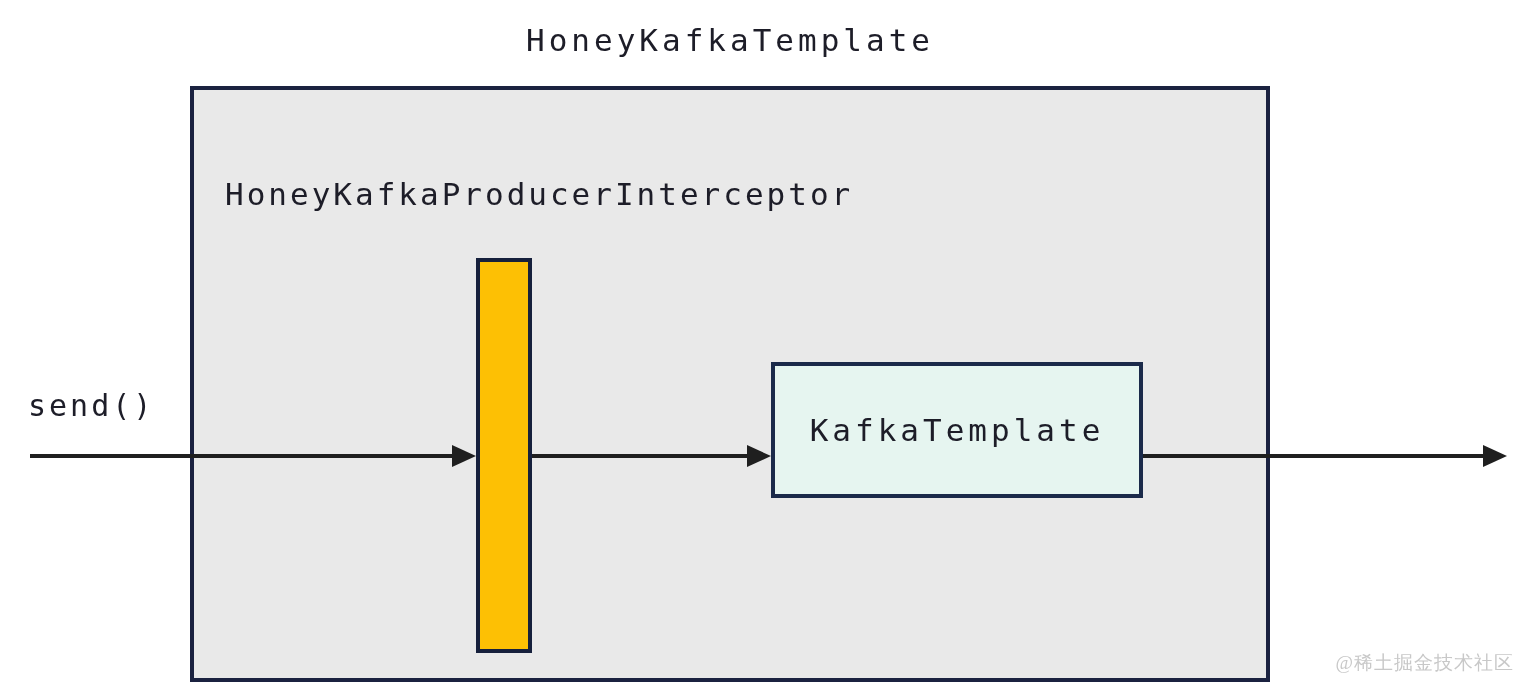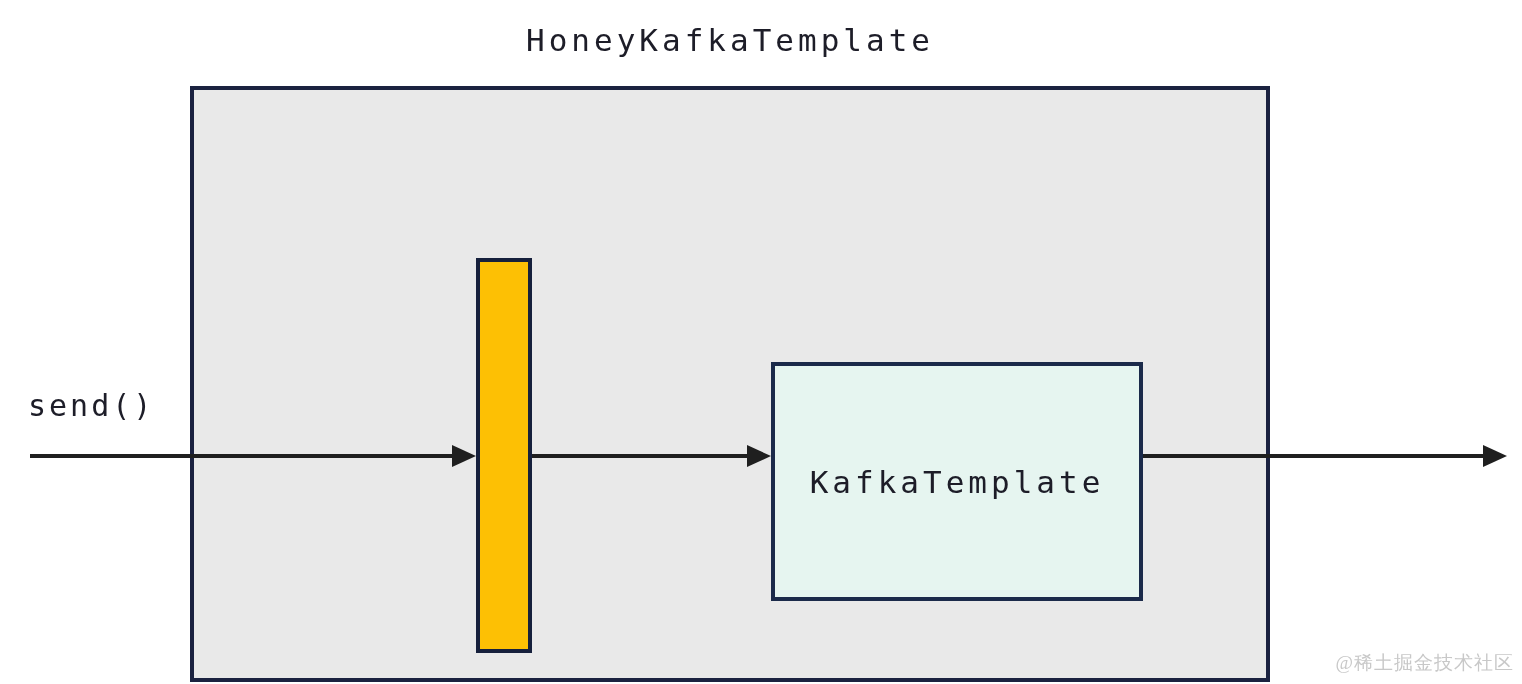--- a/index.html
+++ b/index.html
@@ -61,21 +61,21 @@
     background: var(--bar-fill, #fdc004);
     border: 4px solid var(--bar-border, #16203c);
   }
 
   
   .kafka-box {
     position: absolute;
     left: 771px;
     top: 362px;
     width: 372px;
-    height: 239px;
+    height: 136px;
     box-sizing: border-box;
     background: var(--kafka-fill, #e6f5f0);
     border: 4px solid var(--kafka-border, #1b2a4a);
     display: flex;
     align-items: center;
     justify-content: center;
   }
   .kafka-box .kafka-label {
     font-size: 31px;
     letter-spacing: 4px;
@@ -137,20 +137,21 @@
 </style>
 </head>
 <body>
 
 <div class="canvas">
 
   <div class="diagram-title">HoneyKafkaTemplate</div>
 
   <div class="outer-box"></div>
 
+  <div class="interceptor-label">HoneyKafkaProducerInterceptor</div>
 
   <div class="interceptor-bar"></div>
 
   <div class="kafka-box">
     <span class="kafka-label">KafkaTemplate</span>
   </div>
 
   <div class="arrow-line line-send"></div>
   <div class="arrowhead head-send"></div>
 

